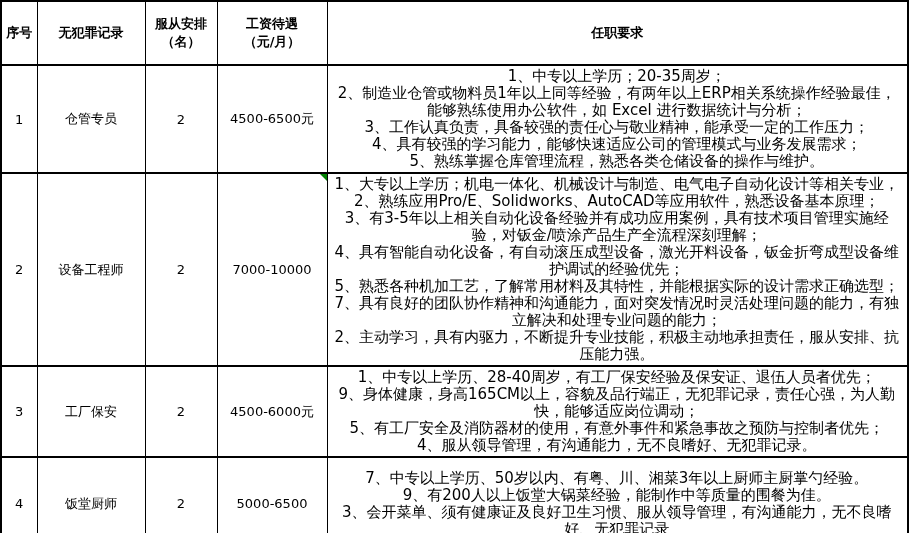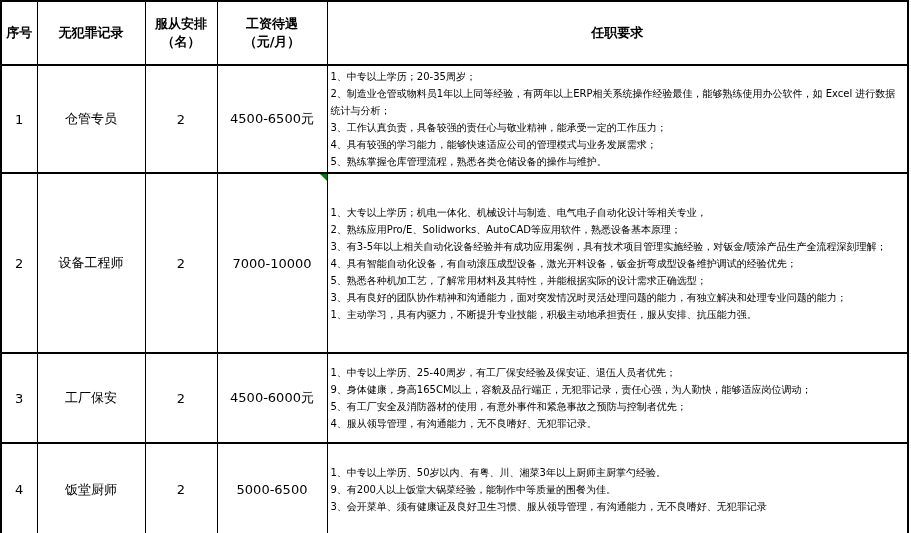--- a/index.html
+++ b/index.html
@@ -53,22 +53,22 @@
   span.tri {
     position: absolute;
     top: 0;
     right: 0;
     width: 0;
     height: 0;
     border-top: 7px solid #008000;
     border-left: 7px solid transparent;
   }
   td.reqs {
-    text-align: left;
-    font-size: 10px;
+    text-align: center;
+    font-size: 15px;
     line-height: 17px;
     padding: 2px 4px 2px 3px;
   }
   td.reqs div { margin: 0; }
 </style>
 </head>
 <body>
 
 <div class="page">
   <table class="job-table">
@@ -108,42 +108,42 @@
           <td class="c">2</td>
           <td class="c">设备工程师</td>
           <td class="c">2</td>
           <td class="c sal">7000-10000<span class="tri" style="border-top-color: rgb(0, 128, 0);"></span></td>
           <td class="reqs">
             <div>1、大专以上学历；机电一体化、机械设计与制造、电气电子自动化设计等相关专业，</div>
             <div>2、熟练应用Pro/E、Solidworks、AutoCAD等应用软件，熟悉设备基本原理；</div>
             <div>3、有3-5年以上相关自动化设备经验并有成功应用案例，具有技术项目管理实施经验，对钣金/喷涂产品生产全流程深刻理解；</div>
             <div>4、具有智能自动化设备，有自动滚压成型设备，激光开料设备，钣金折弯成型设备维护调试的经验优先；</div>
             <div>5、熟悉各种机加工艺，了解常用材料及其特性，并能根据实际的设计需求正确选型；</div>
-            <div>3、具有良好的团队协作精神和沟通能力，面对突发情况时灵活处理问题的能力，有独立解决和处理专业问题的能力；</div>
-            <div>1、主动学习，具有内驱力，不断提升专业技能，积极主动地承担责任，服从安排、抗压能力强。</div>
+            <div>7、具有良好的团队协作精神和沟通能力，面对突发情况时灵活处理问题的能力，有独立解决和处理专业问题的能力；</div>
+            <div>2、主动学习，具有内驱力，不断提升专业技能，积极主动地承担责任，服从安排、抗压能力强。</div>
           </td>
         </tr>
         <tr>
           <td class="c">3</td>
           <td class="c">工厂保安</td>
           <td class="c">2</td>
           <td class="c sal">4500-6000元</td>
           <td class="reqs">
-            <div>1、中专以上学历、25-40周岁，有工厂保安经验及保安证、退伍人员者优先；</div>
+            <div>1、中专以上学历、28-40周岁，有工厂保安经验及保安证、退伍人员者优先；</div>
             <div>9、身体健康，身高165CM以上，容貌及品行端正，无犯罪记录，责任心强，为人勤快，能够适应岗位调动；</div>
             <div>5、有工厂安全及消防器材的使用，有意外事件和紧急事故之预防与控制者优先；</div>
             <div>4、服从领导管理，有沟通能力，无不良嗜好、无犯罪记录。</div>
           </td>
         </tr>
         <tr>
           <td class="c">4</td>
           <td class="c">饭堂厨师</td>
           <td class="c">2</td>
           <td class="c sal">5000-6500</td>
           <td class="reqs">
-            <div>1、中专以上学历、50岁以内、有粤、川、湘菜3年以上厨师主厨掌勺经验。</div>
+            <div>7、中专以上学历、50岁以内、有粤、川、湘菜3年以上厨师主厨掌勺经验。</div>
             <div>9、有200人以上饭堂大锅菜经验，能制作中等质量的围餐为佳。</div>
             <div>3、会开菜单、须有健康证及良好卫生习惯、服从领导管理，有沟通能力，无不良嗜好、无犯罪记录</div>
           </td>
         </tr>
       </tbody>
   </table>
 </div>
 
 </body></html>

